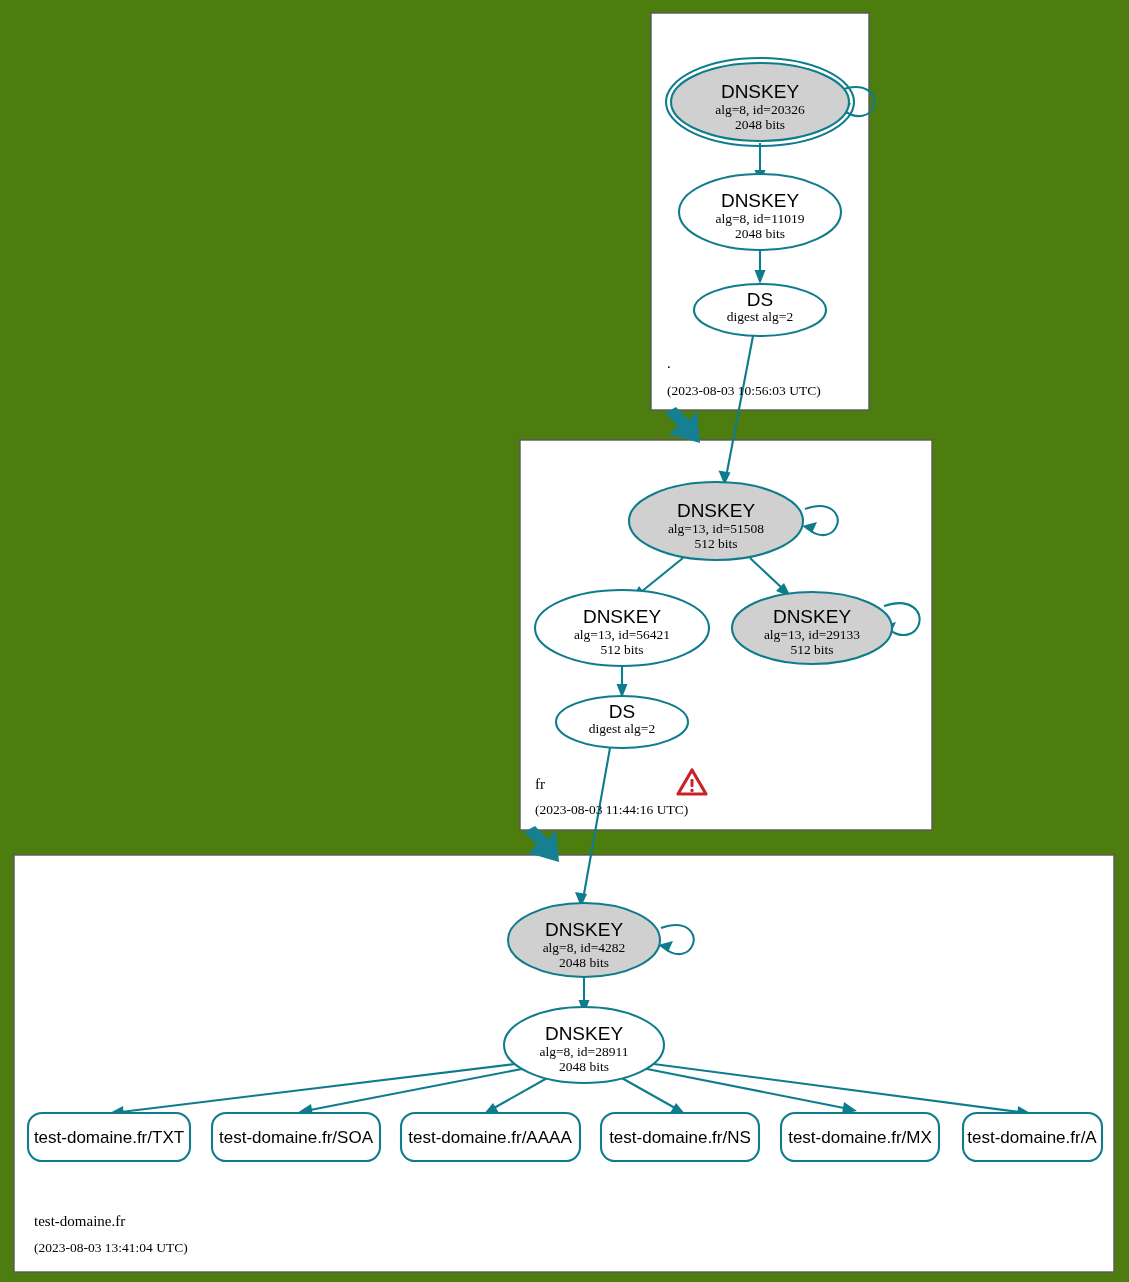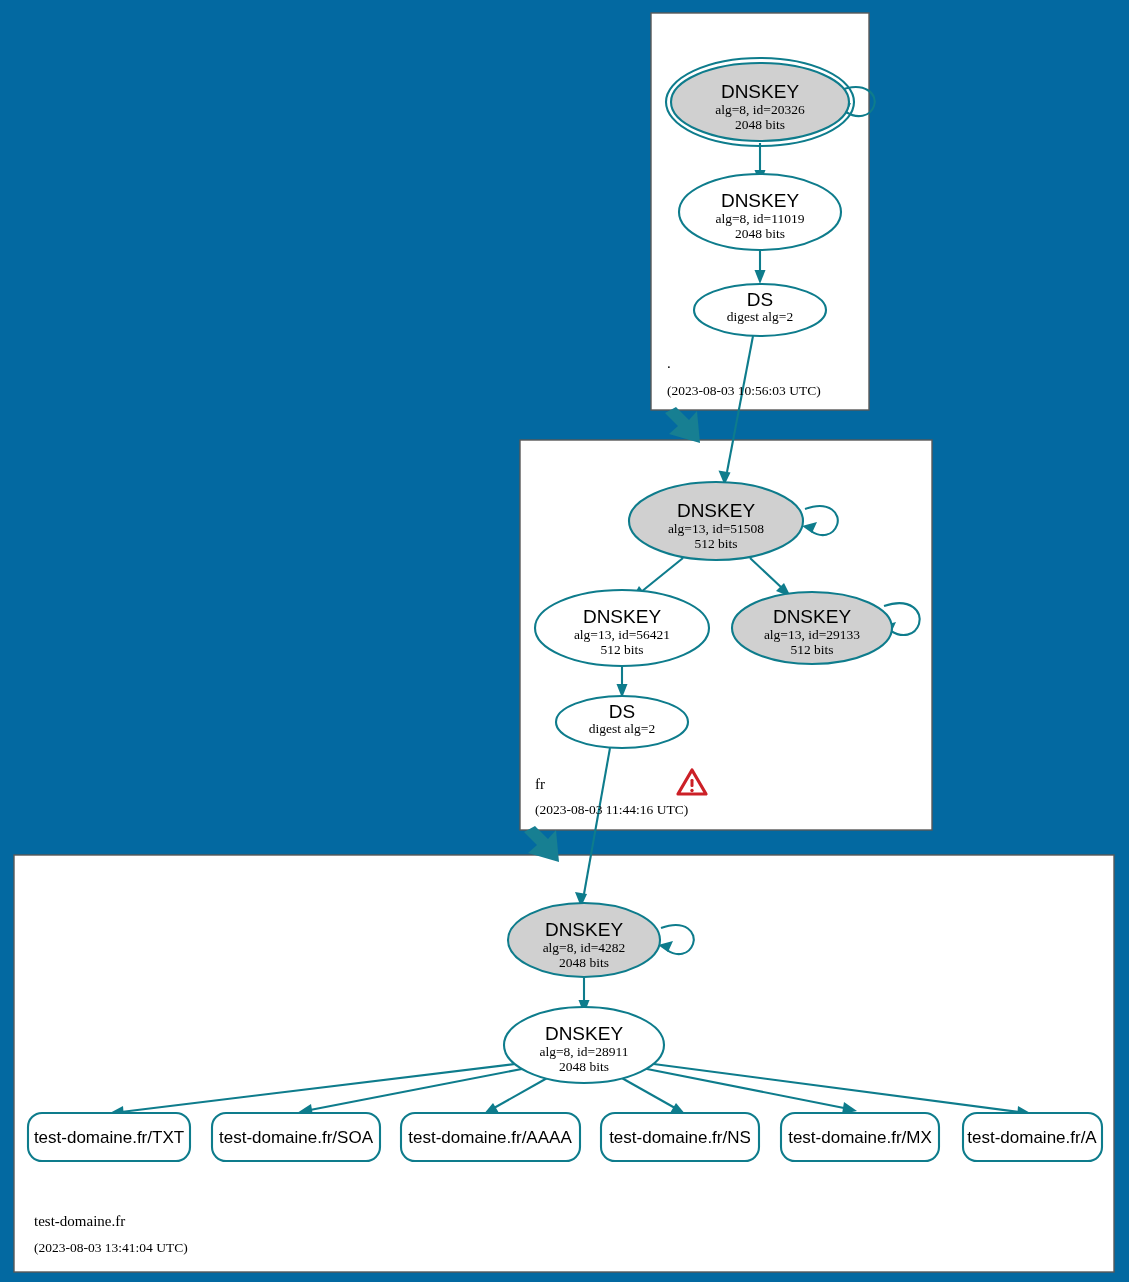--- a/index.html
+++ b/index.html
@@ -4,21 +4,21 @@
 <style>
   html, body {
     margin: 0;
     padding: 0;
     background: #ffffff;
   }
   #canvas {
     position: relative;
     width: 1129px;
     height: 1282px;
-    background: #0369a1;
+    background: #4d7c0f;
     font-family: "Liberation Sans", sans-serif;
     overflow: hidden;
   }
   svg#graph {
     position: absolute;
     left: 0;
     top: 0;
     width: 1129px;
     height: 1282px;
   }

